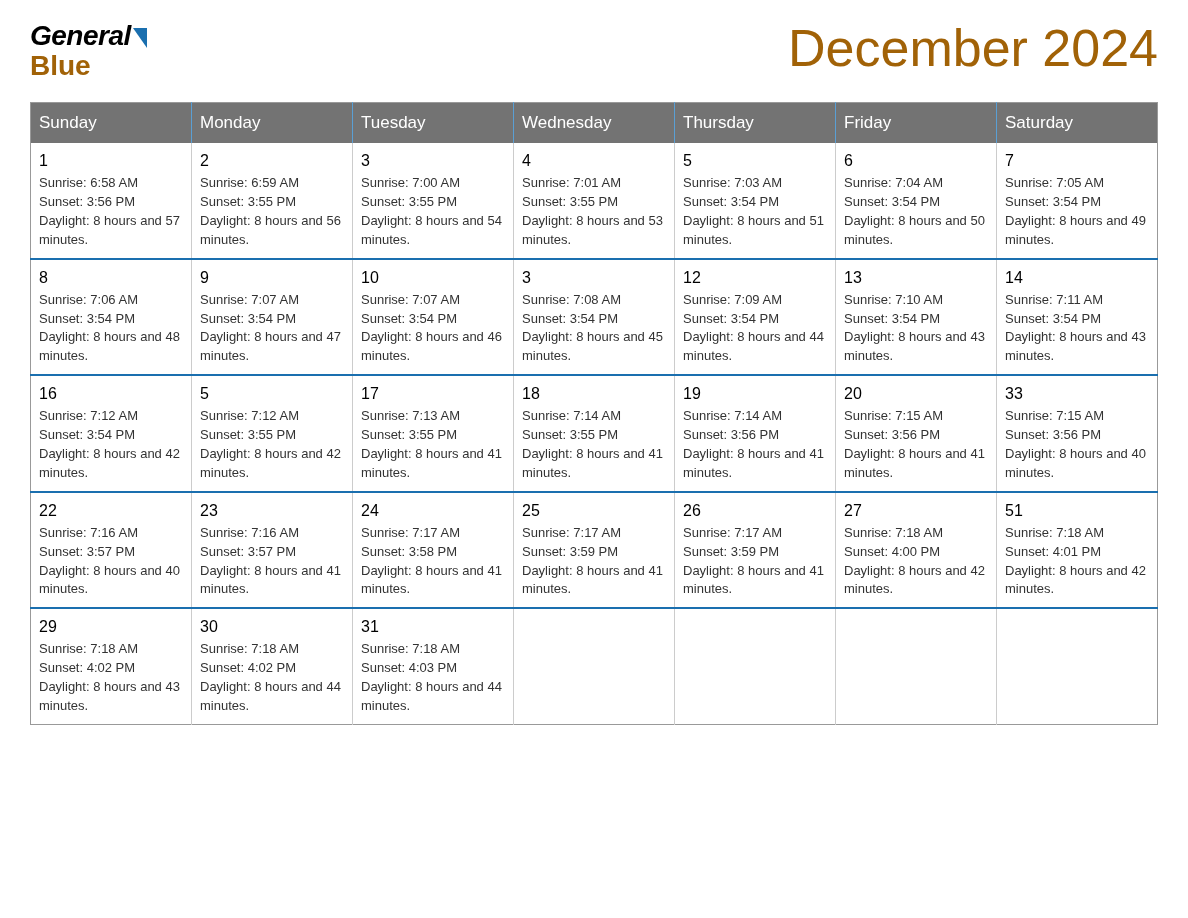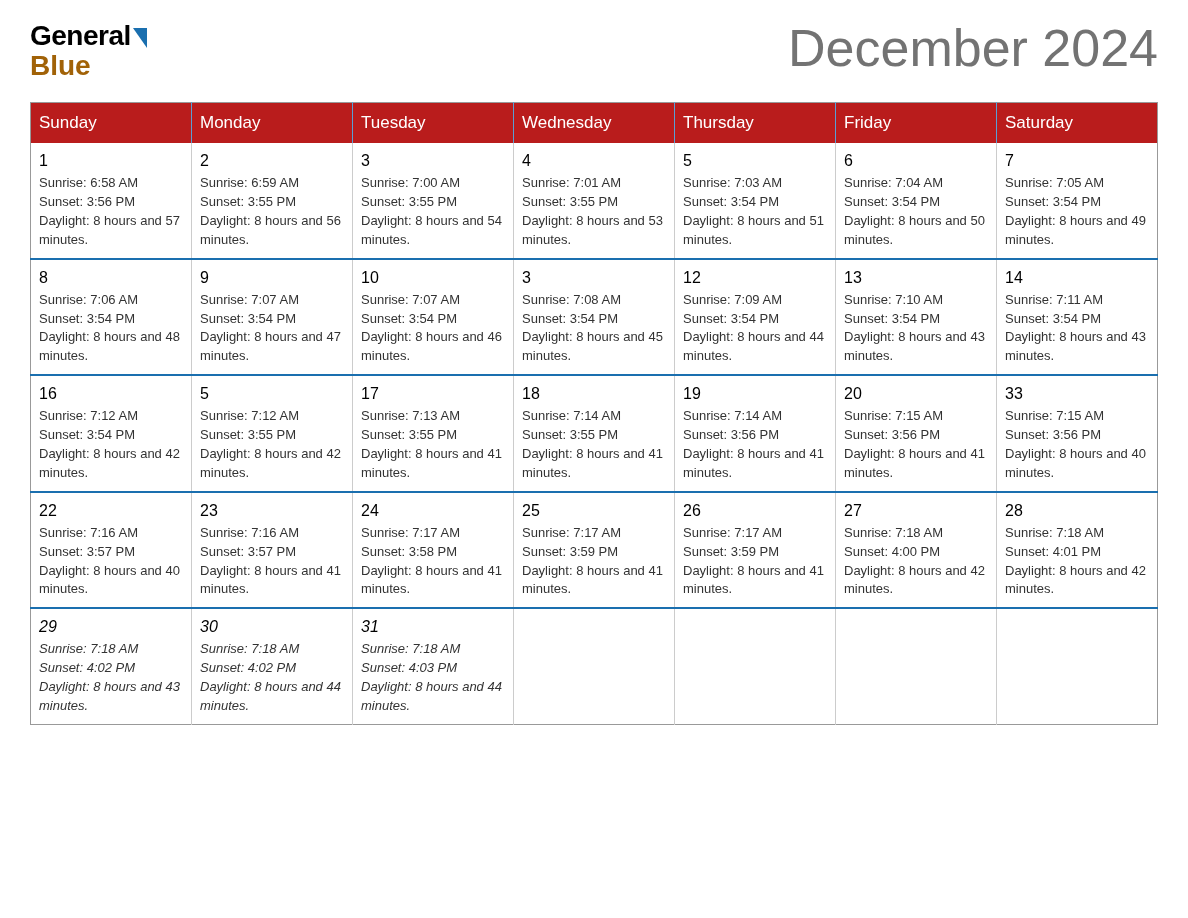--- a/index.html
+++ b/index.html
@@ -17,20 +17,21 @@
       margin-bottom: 20px;
     }
     .logo {
       display: flex;
       flex-direction: column;
       align-items: flex-start;
     }
     .logo-top {
       display: flex;
       align-items: center;
+      font-style: italic;
     }
     .logo-general {
       font-size: 28px;
       font-weight: bold;
       color: #000;
       letter-spacing: -0.5px;
     }
     .logo-triangle {
       width: 0;
       height: 0;
@@ -45,35 +46,35 @@
       font-weight: bold;
       color: #a16207;
       margin-top: -2px;
     }
     .title-block {
       text-align: right;
     }
     .month-title {
       font-size: 52px;
       font-weight: normal;
-      color: #737373;
+      color: #a16207;
       line-height: 1.1;
     }
     .location {
       font-size: 22px;
       color: #333;
       margin-top: 4px;
     }
     .calendar {
       width: 100%;
       border-collapse: collapse;
       border: 1px solid #999;
     }
     .calendar th {
-      background: #b91c1c;
+      background: #737373;
       color: #fff;
       padding: 10px 8px;
       text-align: left;
       font-size: 17px;
       font-weight: normal;
       border-right: 1px solid #5a9fd4;
     }
     .calendar th:last-child {
       border-right: none;
       margin-top: 31px;
@@ -86,21 +87,20 @@
       width: calc(100% / 7);
       font-size: 13px;
       color: #333;
       line-height: 1.45;
     }
     .calendar td:last-child {
       border-right: none;
     }
     .calendar tr:last-child td {
       border-bottom: none;
-      font-style: italic;
     }
     .day-num {
       font-size: 16px;
       color: #000;
       font-weight: normal;
       margin-bottom: 2px;
       display: block;
     }
     .day-info {
       color: #333;
@@ -166,21 +166,21 @@
         <td><span class="day-num">20</span><span class="day-info">Sunrise: 7:15 AM<br>Sunset: 3:56 PM<br>Daylight: 8 hours and 41 minutes.</span></td>
         <td><span class="day-num">33</span><span class="day-info">Sunrise: 7:15 AM<br>Sunset: 3:56 PM<br>Daylight: 8 hours and 40 minutes.</span></td>
       </tr>
       <tr>
         <td><span class="day-num">22</span><span class="day-info">Sunrise: 7:16 AM<br>Sunset: 3:57 PM<br>Daylight: 8 hours and 40 minutes.</span></td>
         <td><span class="day-num">23</span><span class="day-info">Sunrise: 7:16 AM<br>Sunset: 3:57 PM<br>Daylight: 8 hours and 41 minutes.</span></td>
         <td><span class="day-num">24</span><span class="day-info">Sunrise: 7:17 AM<br>Sunset: 3:58 PM<br>Daylight: 8 hours and 41 minutes.</span></td>
         <td><span class="day-num">25</span><span class="day-info">Sunrise: 7:17 AM<br>Sunset: 3:59 PM<br>Daylight: 8 hours and 41 minutes.</span></td>
         <td><span class="day-num">26</span><span class="day-info">Sunrise: 7:17 AM<br>Sunset: 3:59 PM<br>Daylight: 8 hours and 41 minutes.</span></td>
         <td><span class="day-num">27</span><span class="day-info">Sunrise: 7:18 AM<br>Sunset: 4:00 PM<br>Daylight: 8 hours and 42 minutes.</span></td>
-        <td><span class="day-num">28</span><span class="day-info">Sunrise: 7:18 AM<br>Sunset: 4:01 PM<br>Daylight: 8 hours and 42 minutes.</span></td>
+        <td><span class="day-num">51</span><span class="day-info">Sunrise: 7:18 AM<br>Sunset: 4:01 PM<br>Daylight: 8 hours and 42 minutes.</span></td>
       </tr>
       <tr>
         <td><span class="day-num">29</span><span class="day-info">Sunrise: 7:18 AM<br>Sunset: 4:02 PM<br>Daylight: 8 hours and 43 minutes.</span></td>
         <td><span class="day-num">30</span><span class="day-info">Sunrise: 7:18 AM<br>Sunset: 4:02 PM<br>Daylight: 8 hours and 44 minutes.</span></td>
         <td><span class="day-num">31</span><span class="day-info">Sunrise: 7:18 AM<br>Sunset: 4:03 PM<br>Daylight: 8 hours and 44 minutes.</span></td>
         <td class="empty-cell"></td>
         <td class="empty-cell"></td>
         <td class="empty-cell"></td>
         <td class="empty-cell"></td>
       </tr>

